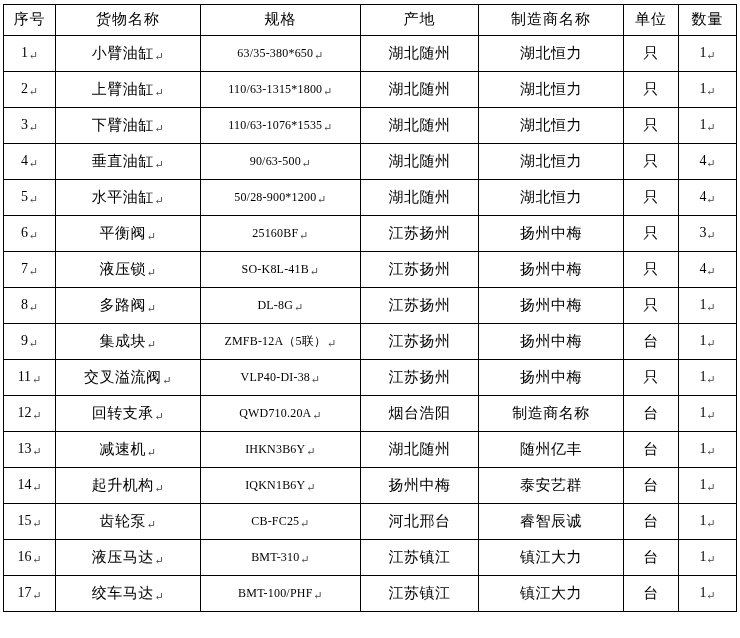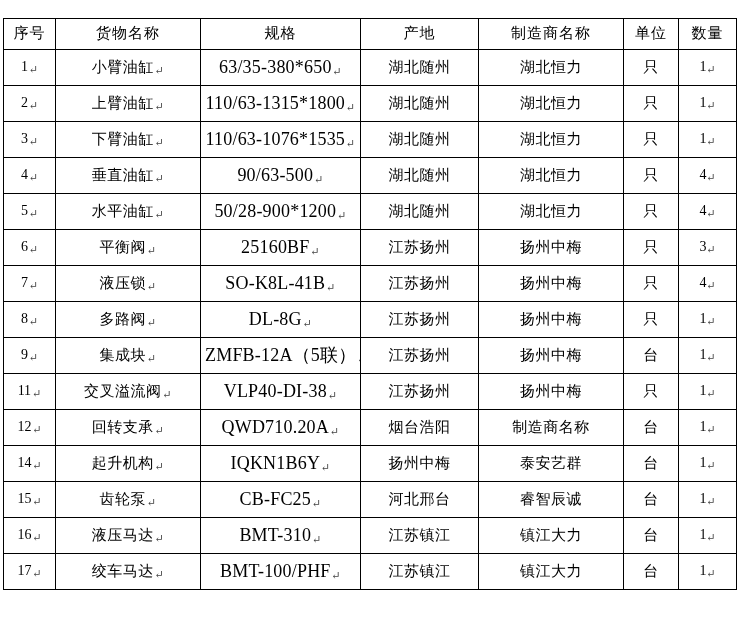--- a/index.html
+++ b/index.html
@@ -10,21 +10,21 @@
   body {
     width: 740px;
     height: 638px;
     font-family: "Liberation Serif", "DejaVu Serif", serif;
     overflow: hidden;
   }
   .sheet {
     width: 740px;
     height: 574px;
     box-sizing: border-box;
-    padding: 18px 3px 0 3px;
+    padding: 4px 3px 0 3px;
   }
   table.goods-table {
     border-collapse: collapse;
     table-layout: fixed;
     width: 733px;
     margin: 0;
   }
   table.goods-table th,
   table.goods-table td {
     border: 1px solid #000000;
@@ -62,21 +62,21 @@
   }
   .c-text-cn {
     font-size: 15px;
     letter-spacing: 0.5px;
   }
   .c-text-num {
     font-size: 14px;
     font-family: "Liberation Serif", "DejaVu Serif", serif;
   }
   .c-text-spec {
-    font-size: 18px;
+    font-size: 12px;
     letter-spacing: 0.2px;
   }
   
   .eol {
     font-size: 11px;
     color: #444444;
     margin-left: 1px;
     position: relative;
     top: 2px;
   }
@@ -375,20 +375,43 @@
           </td>
           <td>
             <span class="cell-inner c-text-cn">台</span>
           </td>
           <td>
             <span class="cell-inner c-text-num qty-wrap">1<span class="eol"></span></span>
           </td>
         </tr>
         <tr>
           <td>
+            <span class="cell-inner c-text-num">13<span class="eol"></span></span>
+          </td>
+          <td>
+            <span class="cell-inner c-text-cn">减速机<span class="eol"></span></span>
+          </td>
+          <td>
+            <span class="cell-inner c-text-spec">IHKN3B6Y<span class="eol"></span></span>
+          </td>
+          <td>
+            <span class="cell-inner c-text-cn">湖北随州</span>
+          </td>
+          <td>
+            <span class="cell-inner c-text-cn">随州亿丰</span>
+          </td>
+          <td>
+            <span class="cell-inner c-text-cn">台</span>
+          </td>
+          <td>
+            <span class="cell-inner c-text-num qty-wrap">1<span class="eol"></span></span>
+          </td>
+        </tr>
+        <tr>
+          <td>
             <span class="cell-inner c-text-num">14<span class="eol"></span></span>
           </td>
           <td>
             <span class="cell-inner c-text-cn">起升机构<span class="eol"></span></span>
           </td>
           <td>
             <span class="cell-inner c-text-spec">IQKN1B6Y<span class="eol"></span></span>
           </td>
           <td>
             <span class="cell-inner c-text-cn">扬州中梅</span>

